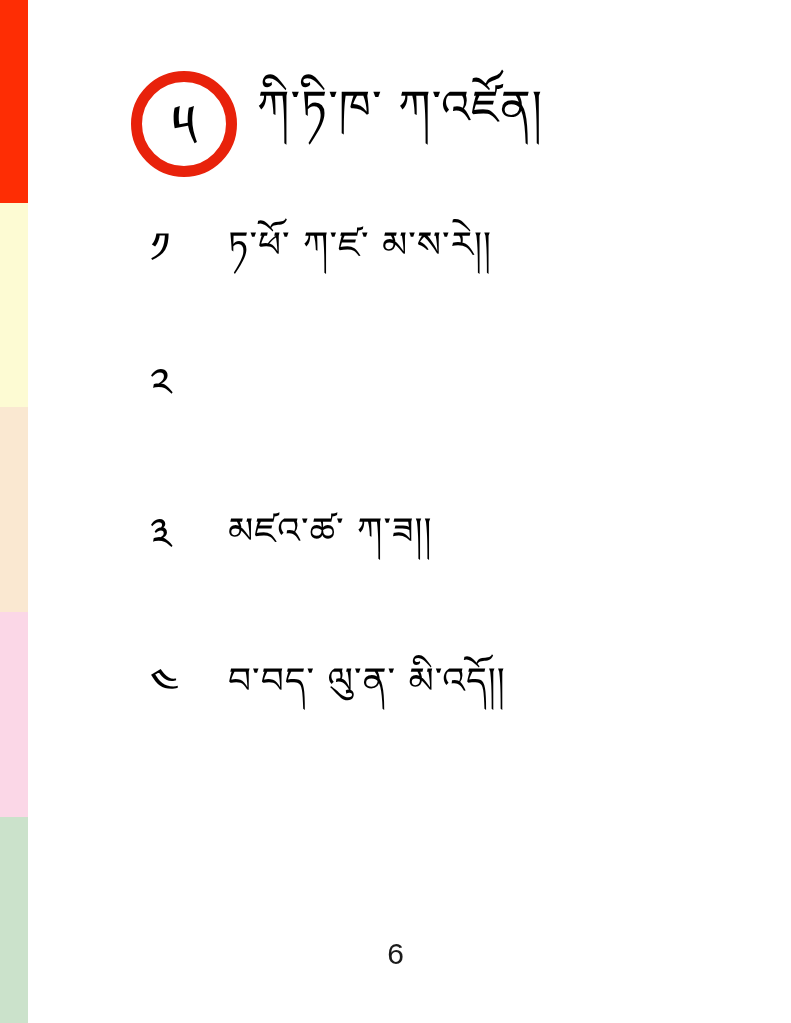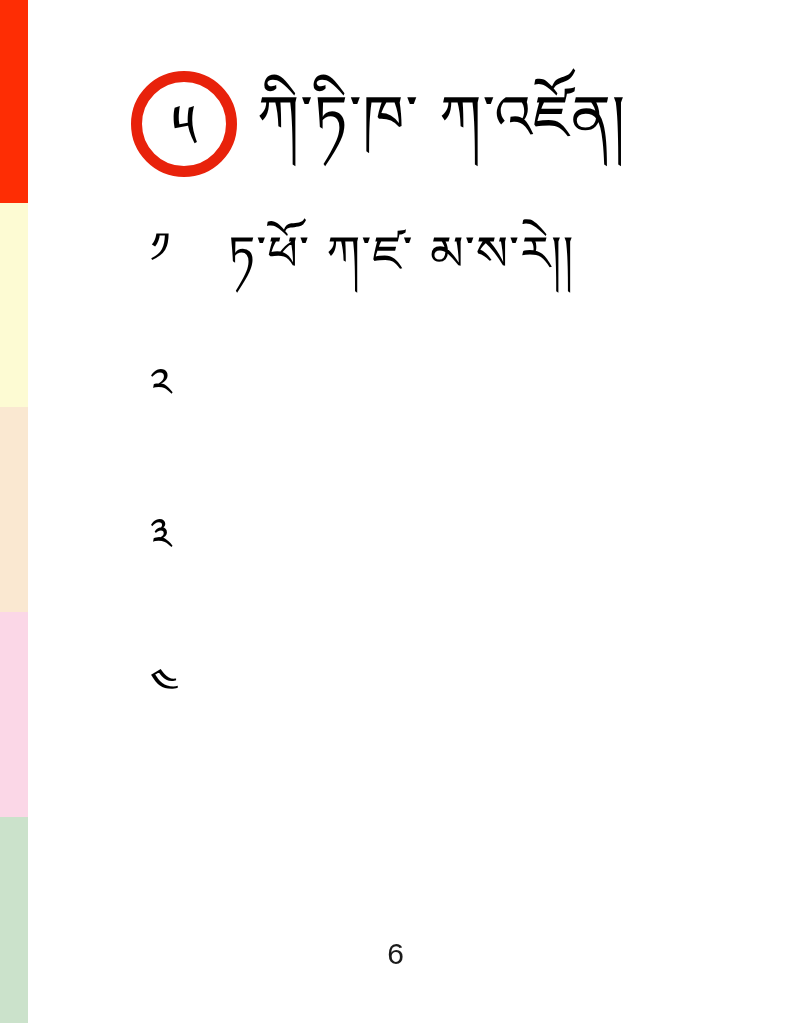--- a/index.html
+++ b/index.html
@@ -29,38 +29,38 @@
     border-radius:50%;
     display:flex;align-items:center;justify-content:center;
     background:#ffffff;
   }
   .badge-numeral{
     font-size:58px;line-height:1;
     transform:translateY(2px);
   }
   .lesson-title{
     position:absolute;left:257px;top:78px;
-    font-size:60px;line-height:1.3;
+    font-size:46px;line-height:1.3;
     white-space:nowrap;
     letter-spacing:1px;
     text-align:center;
   }
 
   
   .row{position:absolute;left:150px;display:flex;align-items:flex-start;}
   .row-0{top:222px;}
   .row-1{top:358px;}
   .row-2{top:508px;}
   .row-3{top:658px;}
   .row-numeral{
     width:78px;flex:0 0 78px;
     font-size:42px;line-height:1.25;
   }
   .row-text{
-    font-size:48px;line-height:1.3;
+    font-size:36px;line-height:1.3;
     white-space:nowrap;
     letter-spacing:1px;
   }
 
   
   .page-number{
     position:absolute;left:0;top:936px;width:100%;
     text-align:center;
     font-family:"Liberation Sans",sans-serif;
     font-size:30px;line-height:1.2;
@@ -89,21 +89,23 @@
     <span class="row-numeral" data-bind="items.0.numeral">༡</span>
     <span class="row-text" data-bind="items.0.text">ཏ་ཕོ་ ཀ་ཛ་ མ་ས་རེ།།</span>
   </div>
 
   <div class="row row-1">
     <span class="row-numeral" data-bind="items.1.numeral">༢</span>
   </div>
 
   <div class="row row-2">
     <span class="row-numeral" data-bind="items.2.numeral">༣</span>
+    <span class="row-text" data-bind="items.2.text">མཛའ་ཚ་ ཀ་ཟ།།</span>
   </div>
 
   <div class="row row-3">
     <span class="row-numeral" data-bind="items.3.numeral">༤</span>
+    <span class="row-text" data-bind="items.3.text">བ་བད་ ལུ་ན་ མི་འདོ།།</span>
   </div>
 
   <div class="page-number" data-bind="footer.page_number">6</div>
 
 </div>
 
 </body></html>

